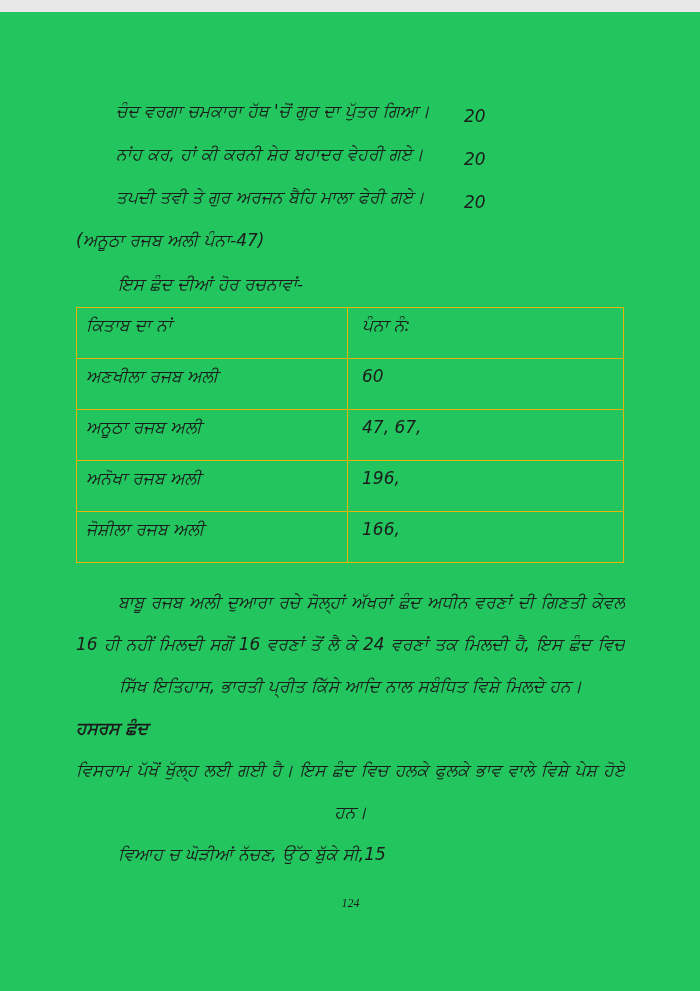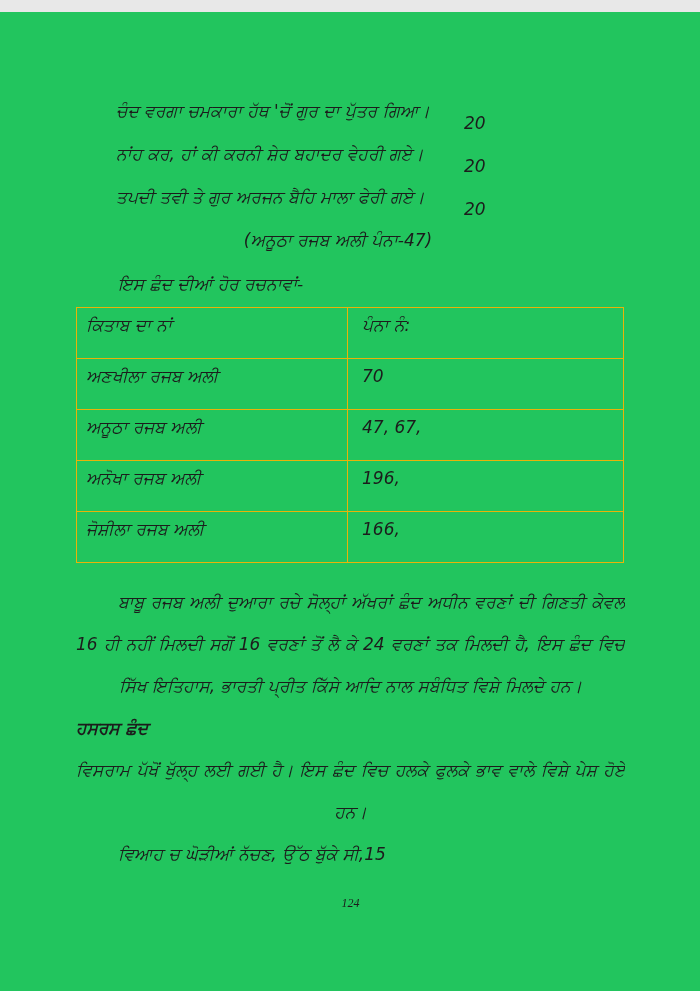--- a/index.html
+++ b/index.html
@@ -29,28 +29,28 @@
   .verse-line {
     position: relative;
     height: 43px;
     line-height: 43px;
     white-space: nowrap;
   }
   .verse-text { margin-left: 40px; }
   .verse-num {
     position: absolute;
     left: 388px;
-    top: 12px;
+    top: 5px;
   }
 
   
   .attribution {
     height: 43px;
     line-height: 43px;
-    text-align: center;
+    text-align: left;
     padding-right: 25px;
   }
 
   
   .table-intro {
     height: 45px;
     line-height: 45px;
     padding-left: 42px;
   }
 
@@ -135,21 +135,21 @@
     <div class="table-intro">ਇਸ ਛੰਦ ਦੀਆਂ ਹੋਰ ਰਚਨਾਵਾਂ-</div>
 
     <table class="works">
       <tbody>
         <tr>
           <th class="col1">ਕਿਤਾਬ ਦਾ ਨਾਂ</th>
           <th class="col2">ਪੰਨਾ ਨੰ:</th>
         </tr>
         <tr>
           <td class="col1">ਅਣਖੀਲਾ ਰਜਬ ਅਲੀ</td>
-          <td class="col2">70</td>
+          <td class="col2">60</td>
         </tr>
         <tr>
           <td class="col1">ਅਨੂਠਾ ਰਜਬ ਅਲੀ</td>
           <td class="col2">47, 67,</td>
         </tr>
         <tr>
           <td class="col1">ਅਨੋਖਾ ਰਜਬ ਅਲੀ</td>
           <td class="col2">196,</td>
         </tr>
         <tr>

